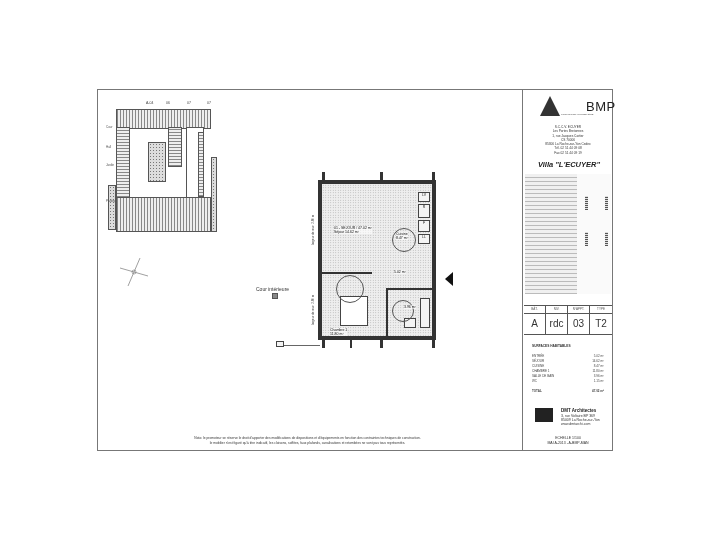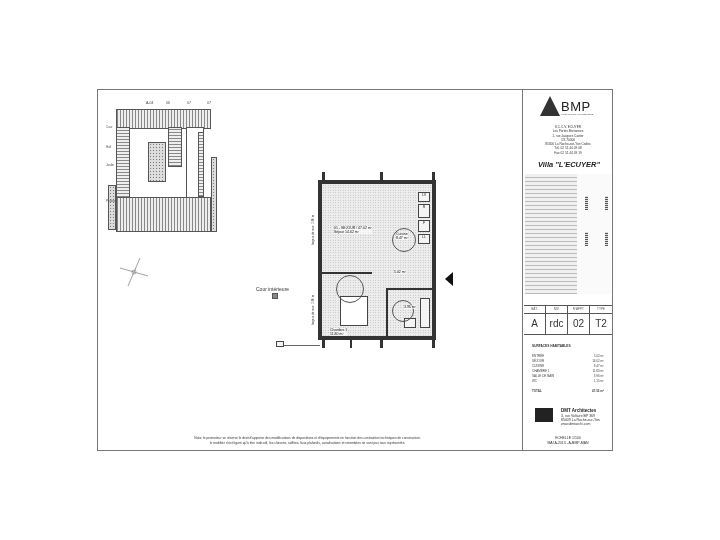--- a/index.html
+++ b/index.html
@@ -16,21 +16,21 @@
   .lot-hdr{position:absolute;top:101px;font-size:3.5px;color:#444;}
   
   .apt{position:absolute;left:318px;top:180px;width:118px;height:160px;border:4px solid #333;box-sizing:border-box;
        background:radial-gradient(#aaa 0.7px,transparent 0.8px) 0 0/2.5px 2.5px, #eee;}
   .wall{position:absolute;background:#333;}
   .fix{position:absolute;border:1px solid #444;background:#f4f4f4;box-sizing:border-box;font-size:3.5px;text-align:center;}
   .room-lbl{position:absolute;font-size:3.5px;color:#111;line-height:1.2;background:rgba(255,255,255,0.6);}
   .circle{position:absolute;border:1px solid #555;border-radius:50%;}
   .dim{position:absolute;font-size:3px;color:#444;writing-mode:vertical-rl;transform:rotate(180deg);}
   .logo-tri{position:absolute;left:540px;top:96px;width:0;height:0;border-left:10px solid transparent;border-right:10px solid transparent;border-bottom:20px solid #333;}
-  .logo-txt{position:absolute;left:561px;top:99px;font-size:13px;letter-spacing:0.5px;color:#222;}
+  .logo-txt{position:absolute;left:586px;top:99px;font-size:13px;letter-spacing:0.5px;color:#222;}
   .logo-sub{position:absolute;left:561px;top:113px;font-size:2.5px;color:#555;}
   .addr{position:absolute;left:528px;top:125px;width:80px;text-align:center;font-size:3.2px;line-height:4.3px;color:#333;}
   .villa{position:absolute;left:528px;top:160px;width:82px;text-align:center;font-size:7.5px;font-style:italic;font-weight:bold;color:#222;}
   .photo{position:absolute;left:525px;top:174px;width:86px;height:120px;
          background:
           linear-gradient(90deg,transparent 0 60%,#fafafa 60% 100%),
           repeating-linear-gradient(0deg,#bbb 0 1px,#f0f0f0 1px 4px),
           radial-gradient(#888 0.8px,transparent 1px) 0 0/3px 3px;}
   .photo .win{position:absolute;width:3px;height:14px;background:repeating-linear-gradient(0deg,#555 0 1px,#ddd 1px 2px);}
   .tbl{position:absolute;left:524px;top:305px;width:88px;height:28px;border-top:1px solid #555;border-bottom:1px solid #555;display:grid;grid-template-columns:1fr 1fr 1fr 1fr;}
@@ -172,21 +172,21 @@
     <div class="cell">
       <div class="h">BÂT.</div>
       <div class="v">A</div>
     </div>
     <div class="cell">
       <div class="h">NIV.</div>
       <div class="v">rdc</div>
     </div>
     <div class="cell">
       <div class="h">N°APPT.</div>
-      <div class="v">02</div>
+      <div class="v">03</div>
     </div>
     <div class="cell">
       <div class="h">TYPE</div>
       <div class="v">T2</div>
     </div>
   </div>
 
   <div class="surf-title">SURFACES HABITABLES</div>
   <div class="surf-row" style="top:354px;">
       <span>ENTRÉE</span>

